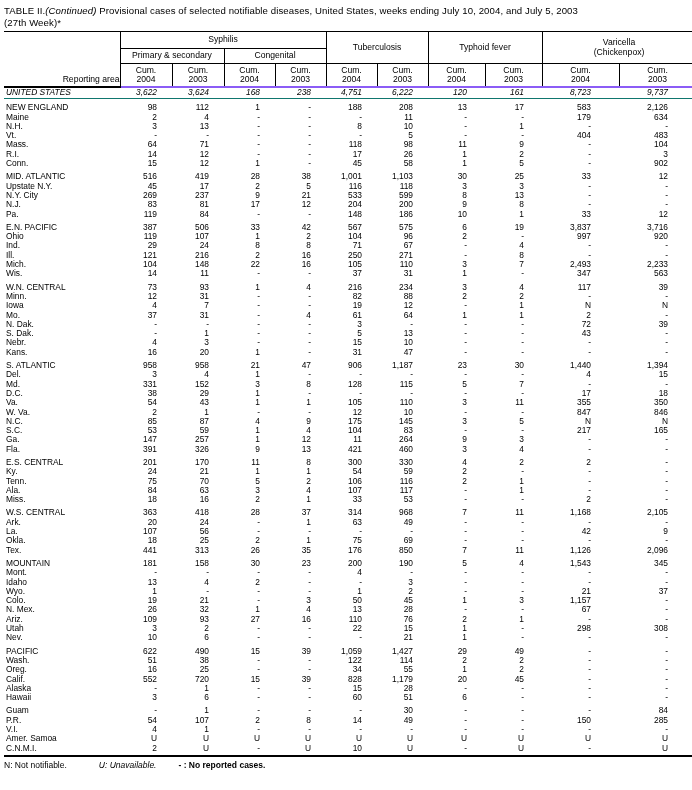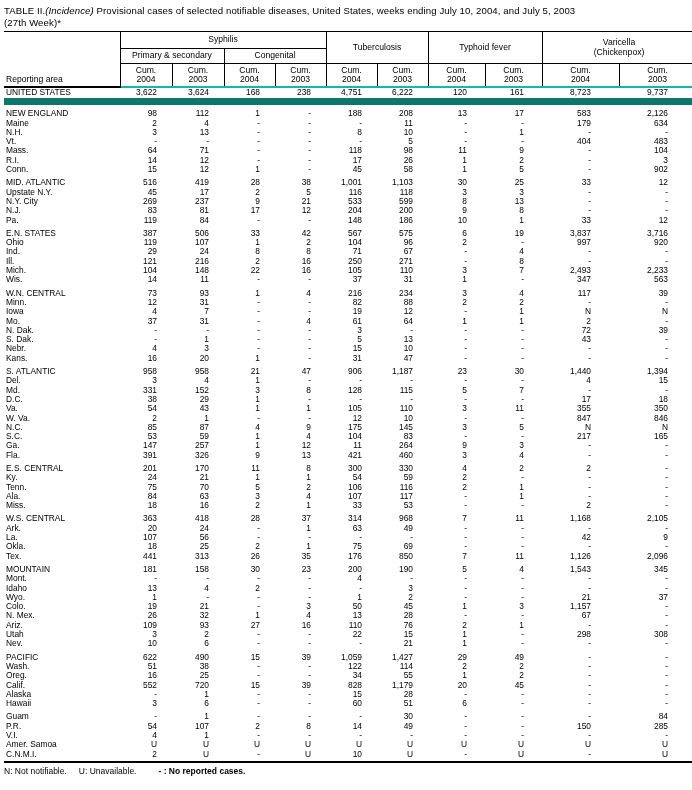--- a/index.html
+++ b/index.html
@@ -15,59 +15,59 @@
   table.tbl {
     border-collapse:collapse; table-layout:fixed;
     width:692px; margin-top:3px;
   }
   .tbl thead th {
     font-weight:normal; font-size:8.6px; line-height:9.5px;
     text-align:center; vertical-align:middle; padding:0;
     border-top:1px solid #000;
   }
   .tbl thead th.th-area {
-    text-align:left; vertical-align:bottom;
+    text-align:right; vertical-align:bottom;
     padding:0 0 2px 2px;
     border-right:1px solid #000; border-bottom:2px solid #000;
   }
   .tbl thead tr.r1 th { height:16px; }
   .tbl thead tr.r2 th { height:14px; }
-  .tbl thead tr.r3 th { height:22px; border-bottom:2px solid #14b8a6; }
+  .tbl thead tr.r3 th { height:22px; border-bottom:2px solid #8b5cf6; }
   .tbl thead th.grp {
     border-left:1px solid #000; border-right:1px solid #000;
     border-bottom:1px solid #000;
   }
   .tbl thead tr.r3 th.cum {
     border-left:1px solid #000; border-right:1px solid #000;
   }
   .tbl tbody td {
     font-size:8.4px; line-height:9.3px; padding:0;
     white-space:nowrap; overflow:hidden;
   }
   .tbl tbody td.area { text-align:left; padding-left:2px; }
   .tbl tbody td.num { text-align:right; }
   .tbl tbody td:nth-child(n+2)  { padding-right:15px; }
   .tbl tbody td:nth-child(8),
   .tbl tbody td:nth-child(9)    { padding-right:18px; }
   .tbl tbody td:nth-child(10),
   .tbl tbody td:nth-child(11)   { padding-right:28px; }
-  .tbl tbody tr.us td   { border-bottom:7px solid #0f766e; padding-bottom:1px; }
+  .tbl tbody tr.us td   { border-bottom:1px solid #0f766e; padding-bottom:1px;font-style:italic; }
   .tbl tbody tr.sect td { padding-top:4px; }
   .tbl tbody tr:last-child td { border-bottom:2px solid #000; padding-bottom:2px; }
 
   .footnotes { margin-top:3px; font-size:8.5px; line-height:10.5px; }
-  .footnotes .fn-u    { margin-left:12px; }
+  .footnotes .fn-u    { margin-left:32px;font-style:italic; }
   .footnotes .fn-dash { margin-left:22px;font-weight:bold; }
 </style>
 </head>
 <body>
 
 <div class="page">
 
-  <div class="title"><span>TABLE II.</span><span class="it">(Incidence)</span><span> Provisional cases of selected notifiable diseases, United States, weeks ending July 10, 2004, and July 5, 2003</span><br>
+  <div class="title"><span>TABLE II.</span><span class="it">(Continued)</span><span> Provisional cases of selected notifiable diseases, United States, weeks ending July 10, 2004, and July 5, 2003</span><br>
     <span>(27th Week)*</span>
   </div>
 
   <table class="tbl">
     <colgroup>
       <col style="width:116px">
       <col style="width:52px">
         <col style="width:52px">
       <col style="width:51px">
         <col style="width:51px">
@@ -267,21 +267,21 @@
           <td class="num">-</td>
           <td class="num">-</td>
           <td class="num">148</td>
           <td class="num">186</td>
           <td class="num">10</td>
           <td class="num">1</td>
           <td class="num">33</td>
           <td class="num">12</td>
         </tr>
         <tr class="sect">
-          <td class="area">E.N. STATES</td>
+          <td class="area">E.N. PACIFIC</td>
           <td class="num">387</td>
           <td class="num">506</td>
           <td class="num">33</td>
           <td class="num">42</td>
           <td class="num">567</td>
           <td class="num">575</td>
           <td class="num">6</td>
           <td class="num">19</td>
           <td class="num">3,837</td>
           <td class="num">3,716</td>

